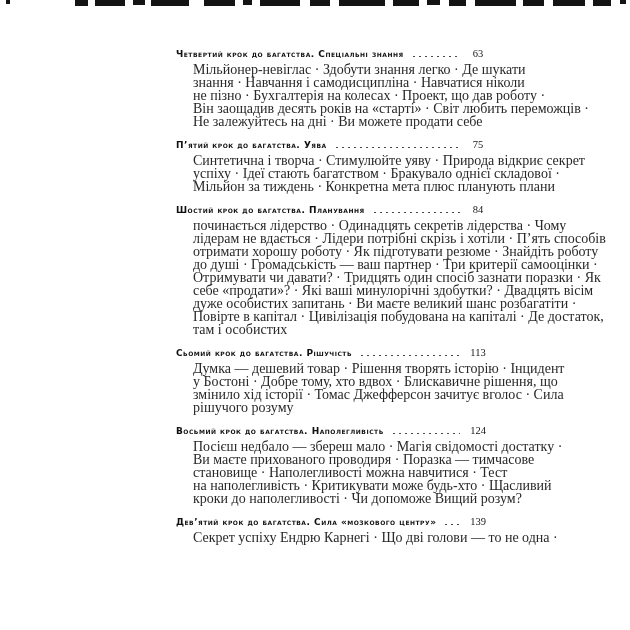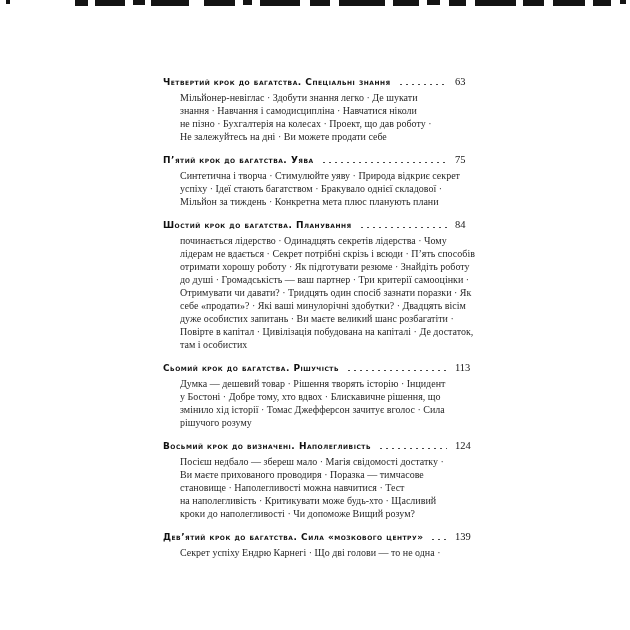--- a/index.html
+++ b/index.html
@@ -14,24 +14,23 @@
     position: relative;
     width: 630px; height: 630px;
     background: #ffffff;
   }
   
   .edge-strip { position: absolute; top: 0; left: 0; width: 630px; height: 8px; }
   .edge-strip span { position: absolute; top: 0; background: #141414; display: block; }
 
   .toc {
     position: absolute;
-    left: 163px; top: 48px;
+    left: 176px; top: 48px;
     width: 312px;
     color: #1e1e1e;
-    margin-top: 28px;
   }
   .section { margin-bottom: 11px; }
   .heading-row {
     display: flex;
     align-items: baseline;
     margin-bottom: 3px;
   }
   .heading-title {
     font-family: "DejaVu Sans", "Liberation Sans", sans-serif;
     font-weight: 700;
@@ -51,26 +50,26 @@
     background-size: 6px 3px;
     background-repeat: repeat-x;
     background-position: left bottom;
     min-width: 10px;
   }
   .page-num {
     font-family: "Liberation Serif", "DejaVu Serif", serif;
     font-size: 10.5px;
     color: #161616;
     min-width: 20px;
-    text-align: left;
+    text-align: center;
     line-height: 12px;
   }
   .summary { margin-left: 17px; }
   .summary-line {
-    font-size: 10px;
+    font-size: 14px;
     line-height: 13px;
     color: #282828;
     white-space: nowrap;
   }
 </style>
 </head>
 <body>
 
 <div class="page">
 
@@ -99,20 +98,21 @@
     <div class="section">
       <div class="heading-row">
         <span class="heading-title">Четвертий крок до багатства. Спеціальні знання</span>
         <span class="leader"></span>
         <span class="page-num">63</span>
       </div>
       <div class="summary">
           <div class="summary-line">Мільйонер-невіглас · Здобути знання легко · Де шукати</div>
           <div class="summary-line">знання · Навчання і самодисципліна · Навчатися ніколи</div>
           <div class="summary-line">не пізно · Бухгалтерія на колесах · Проект, що дав роботу ·</div>
+          <div class="summary-line">Він заощадив десять років на «старті» · Світ любить переможців ·</div>
           <div class="summary-line">Не залежуйтесь на дні · Ви можете продати себе</div>
         </div>
     </div>
 
     <div class="section">
       <div class="heading-row">
         <span class="heading-title">П’ятий крок до багатства. Уява</span>
         <span class="leader"></span>
         <span class="page-num">75</span>
       </div>
@@ -124,21 +124,21 @@
     </div>
 
     <div class="section">
       <div class="heading-row">
         <span class="heading-title">Шостий крок до багатства. Планування</span>
         <span class="leader"></span>
         <span class="page-num">84</span>
       </div>
       <div class="summary">
           <div class="summary-line">починається лідерство · Одинадцять секретів лідерства · Чому</div>
-          <div class="summary-line">лідерам не вдається · Секрет потрібні скрізь і всюди · П’ять способів</div>
+          <div class="summary-line">лідерам не вдається · Лідери потрібні скрізь і хотіли · П’ять способів</div>
           <div class="summary-line">отримати хорошу роботу · Як підготувати резюме · Знайдіть роботу</div>
           <div class="summary-line">до душі · Громадськість — ваш партнер · Три критерії самооцінки ·</div>
           <div class="summary-line">Отримувати чи давати? · Тридцять один спосіб зазнати поразки · Як</div>
           <div class="summary-line">себе «продати»? · Які ваші минулорічні здобутки? · Двадцять вісім</div>
           <div class="summary-line">дуже особистих запитань · Ви маєте великий шанс розбагатіти ·</div>
           <div class="summary-line">Повірте в капітал · Цивілізація побудована на капіталі · Де достаток,</div>
           <div class="summary-line">там і особистих</div>
         </div>
     </div>
 
@@ -151,21 +151,21 @@
       <div class="summary">
           <div class="summary-line">Думка — дешевий товар · Рішення творять історію · Інцидент</div>
           <div class="summary-line">у Бостоні · Добре тому, хто вдвох · Блискавичне рішення, що</div>
           <div class="summary-line">змінило хід історії · Томас Джефферсон зачитує вголос · Сила</div>
           <div class="summary-line">рішучого розуму</div>
         </div>
     </div>
 
     <div class="section">
       <div class="heading-row">
-        <span class="heading-title">Восьмий крок до визначені. Наполегливість</span>
+        <span class="heading-title">Восьмий крок до багатства. Наполегливість</span>
         <span class="leader"></span>
         <span class="page-num">124</span>
       </div>
       <div class="summary">
           <div class="summary-line">Посієш недбало — збереш мало · Магія свідомості достатку ·</div>
           <div class="summary-line">Ви маєте прихованого проводиря · Поразка — тимчасове</div>
           <div class="summary-line">становище · Наполегливості можна навчитися · Тест</div>
           <div class="summary-line">на наполегливість · Критикувати може будь-хто · Щасливий</div>
           <div class="summary-line">кроки до наполегливості · Чи допоможе Вищий розум?</div>
         </div>

